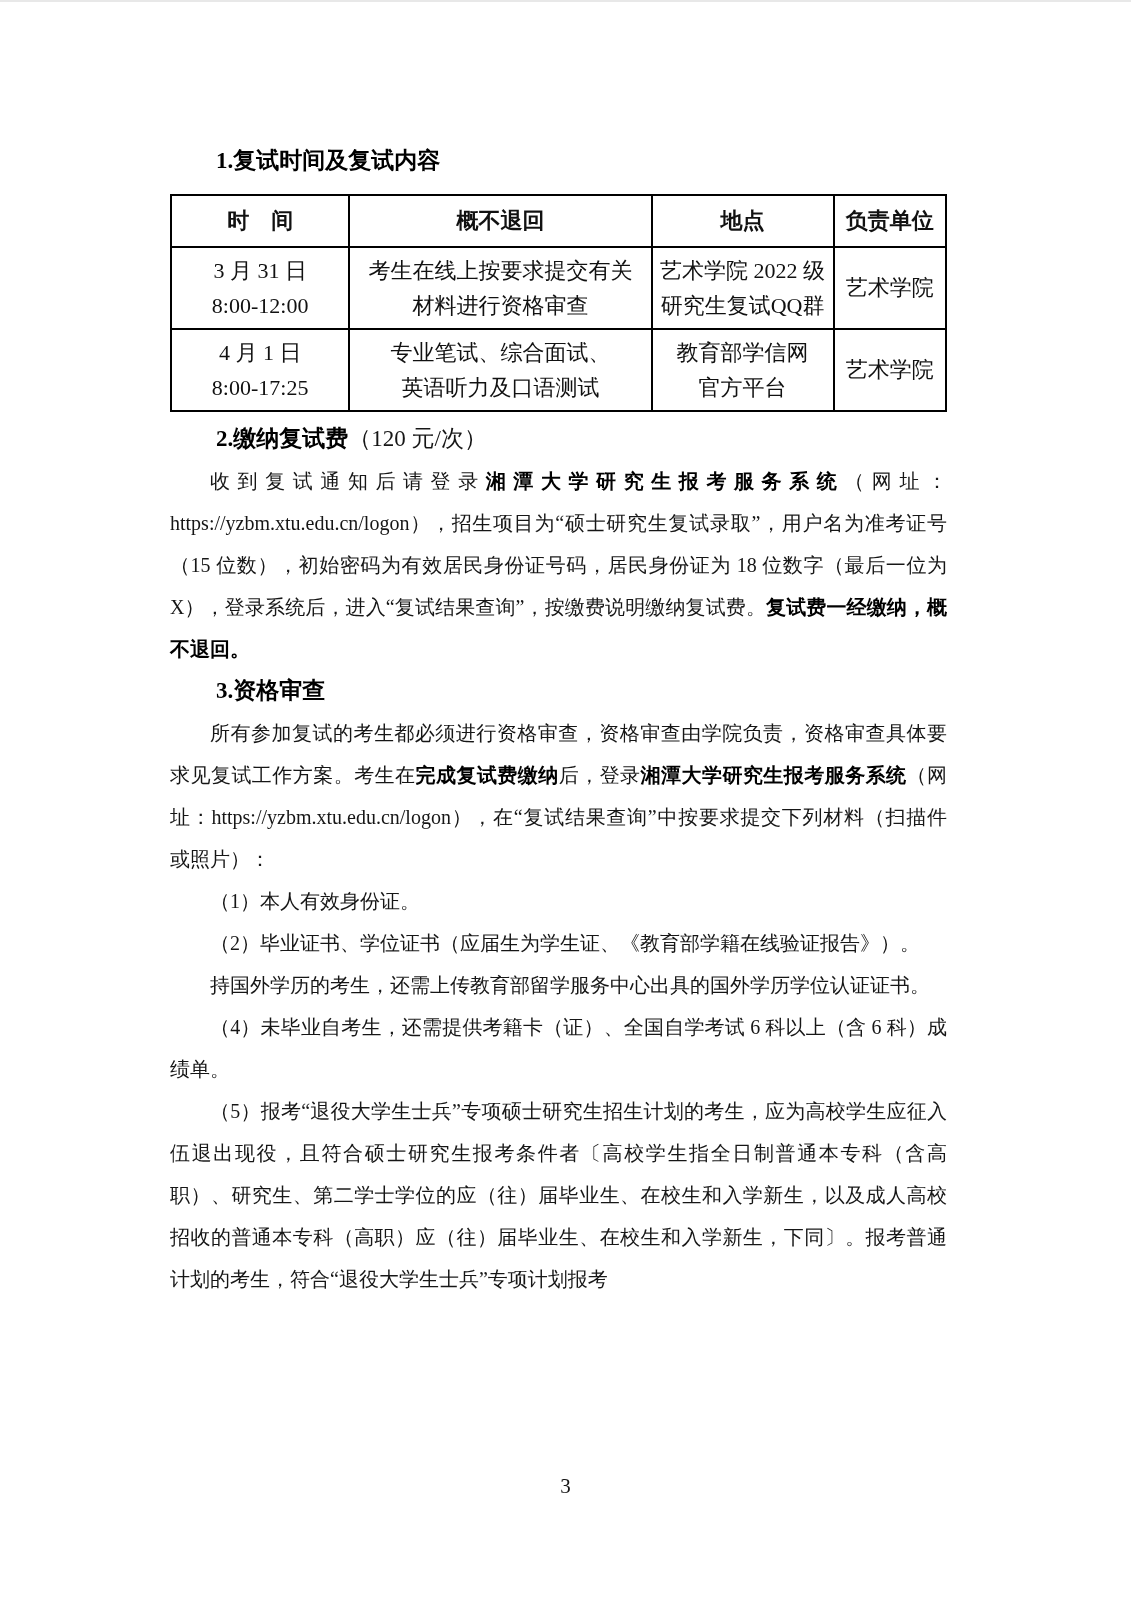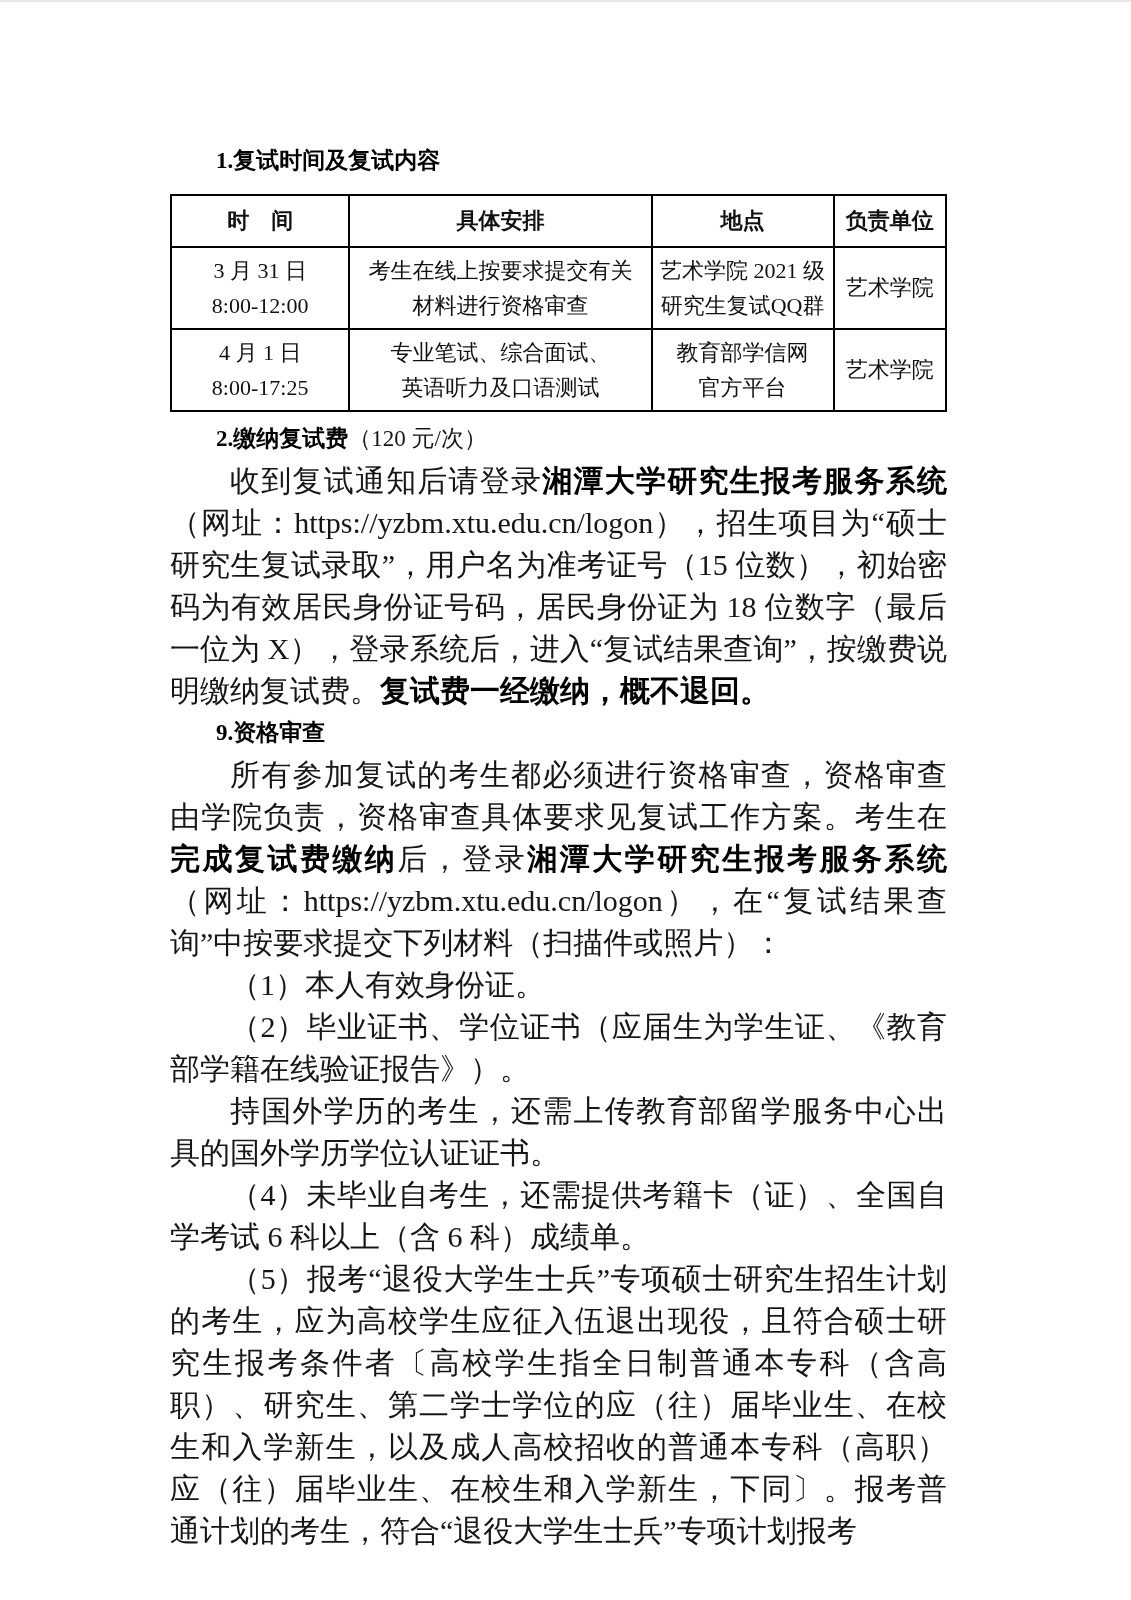--- a/index.html
+++ b/index.html
@@ -12,21 +12,21 @@
     background: #ffffff;
     color: #111111;
     font-family: "Liberation Serif", "DejaVu Serif", serif;
     overflow: hidden;
   }
   .content {
     padding: 138px 184px 0 170px;
   }
   .heading, .para {
     margin: 0;
-    font-size: 30px;
+    font-size: 20px;
     line-height: 42px;
     text-indent: 2em;
     text-align: justify;
     color: #161616;
   }
   .heading { font-size: 23px; }
   .heading .bold, .para .bold { font-weight: bold; color: #000; }
   table {
     width: 100%;
     border-collapse: collapse;
@@ -65,49 +65,49 @@
       <table>
         <colgroup>
           <col style="width: 23%;">
           <col style="width: 39%;">
           <col style="width: 23.5%;">
           <col style="width: 14.5%;">
         </colgroup>
         <thead>
           <tr>
             <th>时　间</th>
-            <th>具体安排</th>
+            <th>概不退回</th>
             <th>地点</th>
             <th>负责单位</th>
           </tr>
         </thead>
         <tbody>
           <tr>
             <td>3 月 31 日
 8:00-12:00</td>
             <td>考生在线上按要求提交有关
 材料进行资格审查</td>
-            <td>艺术学院 2021 级
+            <td>艺术学院 2022 级
 研究生复试QQ群</td>
             <td>艺术学院</td>
           </tr>
           <tr>
             <td>4 月 1 日
 8:00-17:25</td>
             <td>专业笔试、综合面试、
 英语听力及口语测试</td>
             <td>教育部学信网
 官方平台</td>
             <td>艺术学院</td>
           </tr>
         </tbody>
       </table>
       <p class="heading"><span class="bold">2.缴纳复试费</span><span>（120 元/次）</span></p>
       <p class="para"><span>收到复试通知后请登录</span><span class="bold">湘潭大学研究生报考服务系统</span><span>（网址：https://yzbm.xtu.edu.cn/logon），招生项目为“硕士研究生复试录取”，用户名为准考证号（15 位数），初始密码为有效居民身份证号码，居民身份证为 18 位数字（最后一位为 X），登录系统后，进入“复试结果查询”，按缴费说明缴纳复试费。</span><span class="bold">复试费一经缴纳，概不退回。</span></p>
-      <p class="heading"><span class="bold">9.资格审查</span></p>
+      <p class="heading"><span class="bold">3.资格审查</span></p>
       <p class="para"><span>所有参加复试的考生都必须进行资格审查，资格审查由学院负责，资格审查具体要求见复试工作方案。考生在</span><span class="bold">完成复试费缴纳</span><span>后，登录</span><span class="bold">湘潭大学研究生报考服务系统</span><span>（网址：https://yzbm.xtu.edu.cn/logon），在“复试结果查询”中按要求提交下列材料（扫描件或照片）：</span></p>
       <p class="para"><span>（1）本人有效身份证。</span></p>
       <p class="para"><span>（2）毕业证书、学位证书（应届生为学生证、《教育部学籍在线验证报告》）。</span></p>
       <p class="para"><span>持国外学历的考生，还需上传教育部留学服务中心出具的国外学历学位认证证书。</span></p>
       <p class="para"><span>（4）未毕业自考生，还需提供考籍卡（证）、全国自学考试 6 科以上（含 6 科）成绩单。</span></p>
       <p class="para"><span>（5）报考“退役大学生士兵”专项硕士研究生招生计划的考生，应为高校学生应征入伍退出现役，且符合硕士研究生报考条件者〔高校学生指全日制普通本专科（含高职）、研究生、第二学士学位的应（往）届毕业生、在校生和入学新生，以及成人高校招收的普通本专科（高职）应（往）届毕业生、在校生和入学新生，下同〕。报考普通计划的考生，符合“退役大学生士兵”专项计划报考</span></p>
     </div>
   <div class="footer-pagenum">3</div>
 </div>
 

